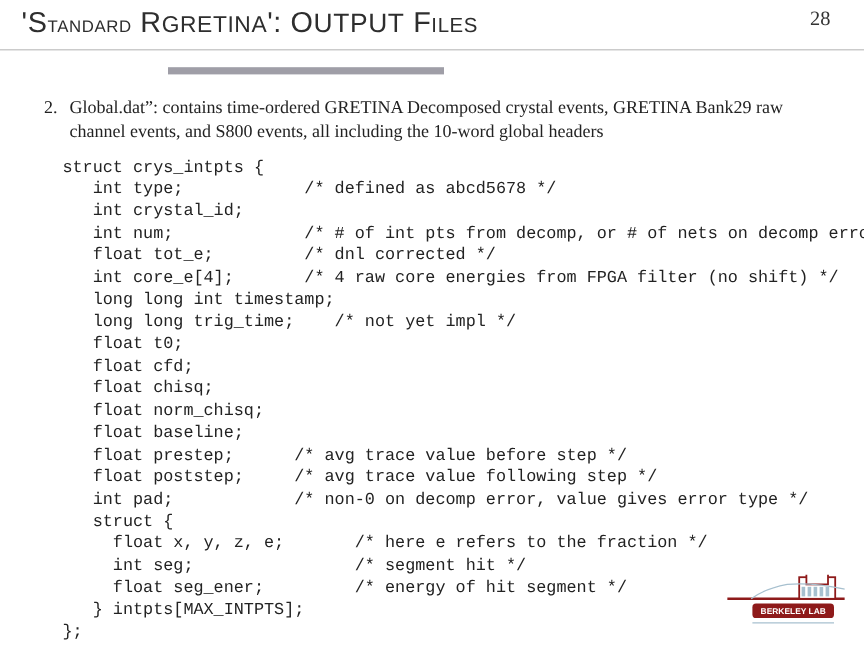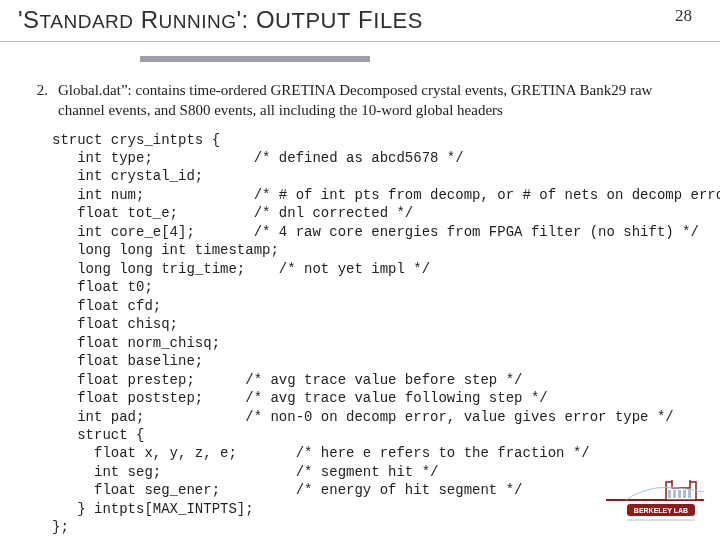--- a/index.html
+++ b/index.html
@@ -82,24 +82,24 @@
     position: absolute;
     right: 16px;
     bottom: 12px;
   }
 </style>
 </head>
 <body>
 
 <div class="header">
   <div class="title">
-    <span style="font-size:24px">'S</span><span style="font-size:19px">TANDARD</span>
-    <span style="font-size:24px">R</span><span style="font-size:19px">UNNING</span><span style="font-size:24px">':</span>
+    <span style="font-size:24px">'S</span><span style="font-size:14px">TANDARD</span>
+    <span style="font-size:24px">R</span><span style="font-size:19px">GRETINA</span><span style="font-size:24px">':</span>
     <span style="font-size:24px">O</span><span style="font-size:22px">UTPUT</span>
-    <span style="font-size:24px">F</span><span style="font-size:22px">ILES</span>
+    <span style="font-size:24px">F</span><span style="font-size:17px">ILES</span>
   </div>
   <div class="page-num">28</div>
   <div class="underline-full"></div>
   <div class="underline-accent"></div>
 </div>
 
 <div class="body">
   <div class="item">
     <div class="item-num">2.</div>
     <div>Global.dat”: contains time-ordered GRETINA Decomposed crystal events, GRETINA Bank29 raw channel events, and S800 events, all including the 10-word global headers</div>

